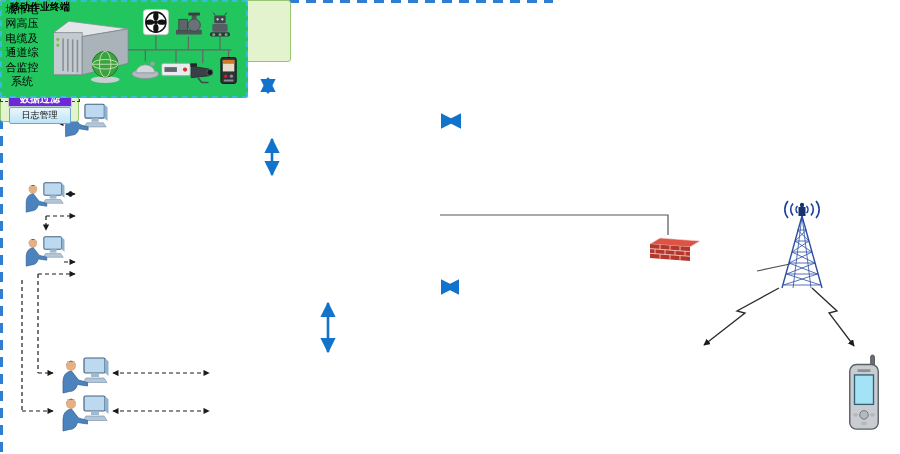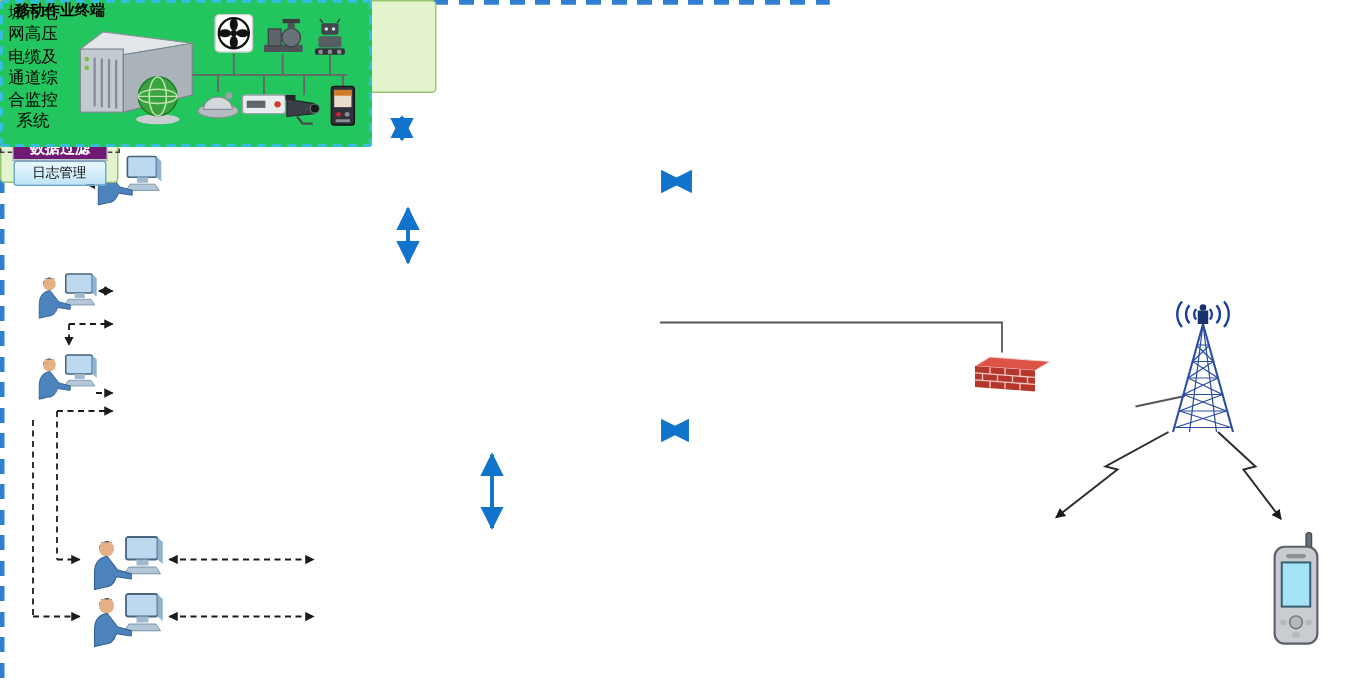--- a/index.html
+++ b/index.html
@@ -13,21 +13,21 @@
   
   .blue-panel{background:#0d86d1;border:1px solid #0a6fae;border-radius:3px;}
   .blue-panel .hd{color:#fff;font-weight:bold;font-size:11px;}
   .lblue{background:linear-gradient(#eaf7fe,#bfe4f6);border:1px solid #69abd0;border-radius:2px;
          font-size:9px;color:#0a0a0a;}
   .green-panel{background:#e2f3cd;border:1px solid #97c671;border-radius:3px;}
   .pink-panel{background:#ecdcf0;border:1px solid #c6a9cf;border-radius:3px;}
   .panel-label{font-size:10.5px;color:#222;line-height:13px;}
   .sec-title{font-weight:bold;font-size:10.5px;color:#000;}
   .yellow-box{background:#ffd40d;color:#1c3468;font-weight:bold;font-size:10px;line-height:12px;}
-  .teal{background:#701a75;color:#fff;font-weight:bold;font-size:10px;border:1px solid #b9cfcB;}
+  .teal{background:#6d28d9;color:#fff;font-weight:bold;font-size:10px;border:1px solid #b9cfcB;}
   .dash-black{border:1.6px dashed #3c3c3c;background:transparent;}
   .cyan-box{border:2px dashed #38bcdc;background:#22c55e;border-radius:2px;}
   .side-tab{writing-mode:vertical-rl;text-orientation:upright;font-size:8.5px;letter-spacing:0;
             background:linear-gradient(#eaf7fe,#bfe4f6);border:1px solid #69abd0;border-radius:2px;
             display:flex;align-items:center;justify-content:center;color:#0a0a0a;}
   .grid9{display:grid;grid-template-columns:68px 80px 70px;column-gap:9px;row-gap:5px;grid-auto-rows:13px;}
   .grid12{display:grid;grid-template-columns:47px 47px 55px 50px;column-gap:8px;row-gap:5px;grid-auto-rows:13px;font-size:8px;}
   .grid12 .lblue{font-size:8px;}
   .stackcol{display:flex;flex-direction:column;gap:4px;}
   .hdash{height:3px;background:repeating-linear-gradient(90deg,#2e7ed2 0 10px,transparent 10px 17px);}

